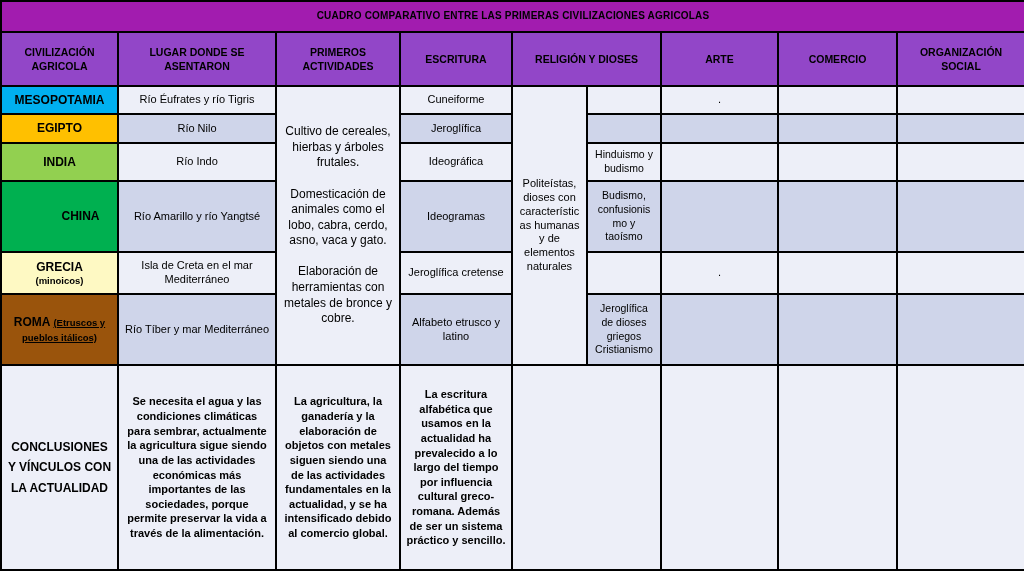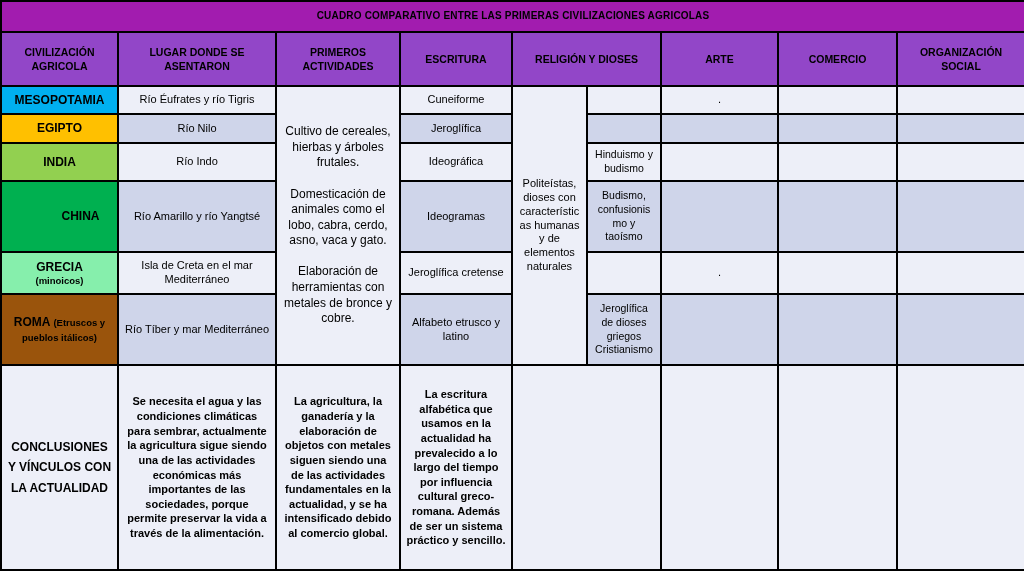--- a/index.html
+++ b/index.html
@@ -54,21 +54,21 @@
   .dark  { background: #CFD5EA; margin-left: 21px; }
   .pre   { white-space: pre-line; }
 
   .civ {
     font-weight: bold;
     font-size: 12px;
     padding: 1px 2px;
   }
   .civ .civ-suffix { font-size: 9.5px; font-weight: bold; }
   .civ.block-suffix .civ-suffix { display: block; }
-  .civ.inline-suffix .civ-suffix { display: inline; }
+  .civ.inline-suffix .civ-suffix { display: inline; text-decoration: underline; }
 
   .activities {
     font-size: 12px;
     line-height: 1.3;
     padding: 2px 5px;
   }
   .religion-comun {
     font-size: 11px;
     line-height: 1.25;
     padding: 2px 3px;
@@ -185,21 +185,21 @@
     <td class="dark religion-sub pre">Budismo,
 confusionis
 mo y
 taoísmo</td>
     <td class="dark"></td>
     <td class="dark"></td>
     <td class="dark"></td>
   </tr>
 
   <tr class="r5">
-    <td class="civ block-suffix" style="background-color: #86efac;">
+    <td class="civ block-suffix" style="background-color: #fef9c3;">
       <span class="civ-name">GRECIA</span>
       <span class="civ-suffix">(minoicos)</span>
     </td>
     <td class="light">Isla de Creta en el mar Mediterráneo</td>
     <td class="light">Jeroglífica cretense</td>
     <td class="light religion-sub pre"></td>
     <td class="light">.</td>
     <td class="light"></td>
     <td class="light"></td>
   </tr>

